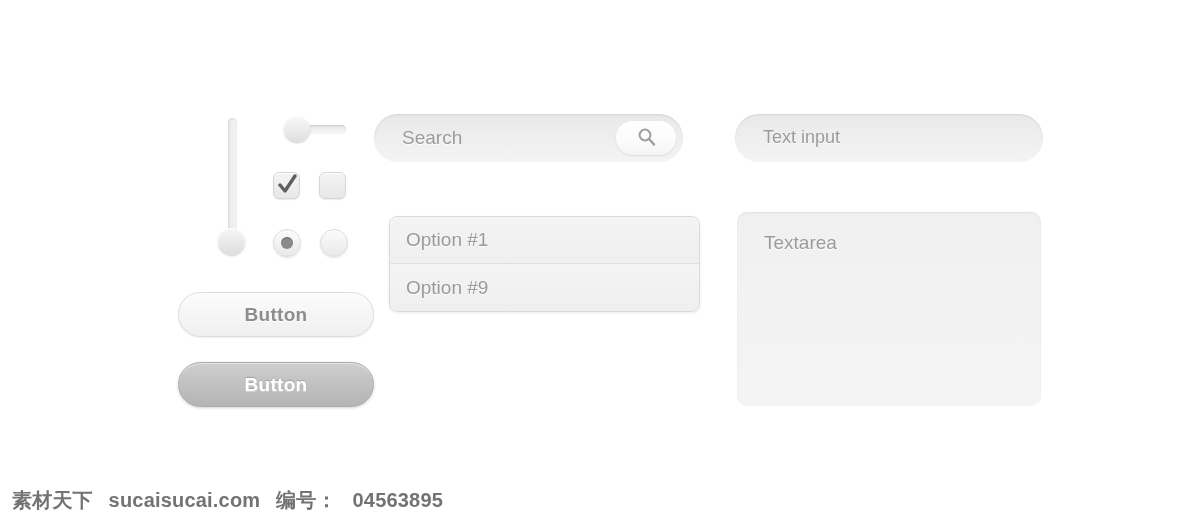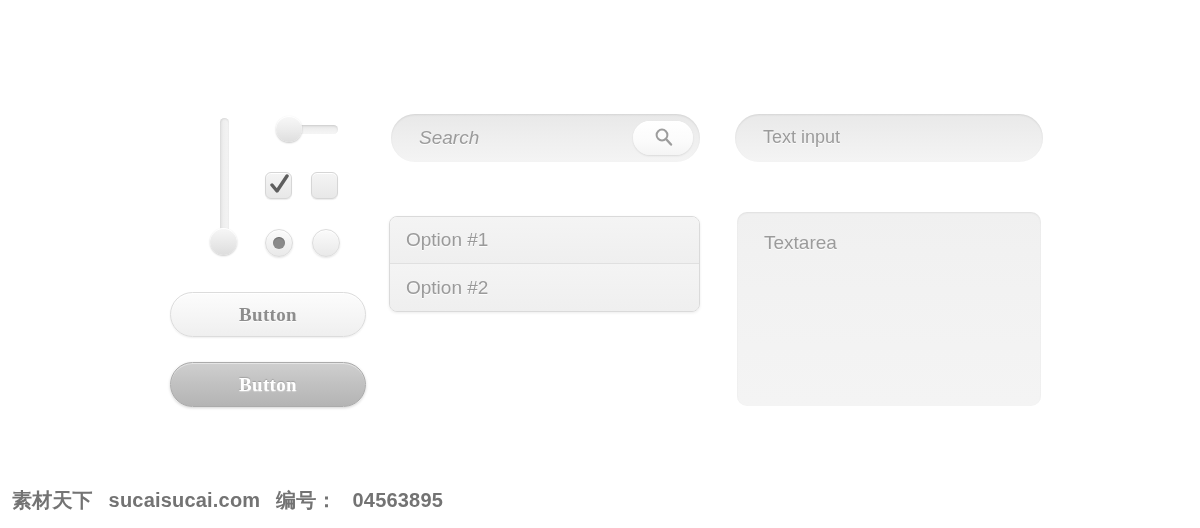--- a/index.html
+++ b/index.html
@@ -11,25 +11,24 @@
     width: 1200px;
     height: 528px;
     position: relative;
     font-family: "Liberation Sans", sans-serif;
     overflow: hidden;
   }
 
   
   #controls-column {
     position: absolute;
-    left: 4px;
+    left: 12px;
     top: 0;
     width: 390px;
     height: 440px;
-    font-family: Liberation Serif, serif;
   }
 
   
   #vertical-slider {
     position: absolute;
     left: 213px;
     top: 118px;
     width: 14px;
     height: 132px;
   }
@@ -160,29 +159,28 @@
     background: linear-gradient(to bottom, #cfcfcf 0%, #c2c2c2 45%, #b4b4b4 100%);
     border: 1px solid #ababab;
     color: #ffffff;
     text-shadow: 0 -1px 1px rgba(0,0,0,.18), 0 1px 1px rgba(255,255,255,.35);
     box-shadow: inset 0 1px 0 rgba(255,255,255,.45), 0 1px 3px rgba(0,0,0,.18);
   }
 
   
   #search-bar {
     position: absolute;
-    left: 391px;
+    left: 374px;
     top: 114px;
     width: 309px;
     height: 48px;
     border-radius: 24px;
     background: linear-gradient(to bottom, #e8e8e8 0%, #eeeeee 45%, #f4f4f4 100%);
     box-shadow: inset 0 1px 2px rgba(0,0,0,.09), 0 1px 0 rgba(255,255,255,.9);
     box-sizing: border-box;
-    font-style: italic;
   }
   #search-input-text {
     position: absolute;
     left: 28px;
     top: 13px;
     font-size: 19px;
     color: #9b9b9b;
     text-shadow: 0 1px 0 rgba(255,255,255,.85);
   }
   #search-button {
@@ -361,21 +359,21 @@
       </svg>
     </span>
   </div>
 </div>
 
 <div id="select-wrapper">
   <div class="select-option">
     <span>Option #1</span>
   </div>
   <div class="select-option">
-    <span>Option #2</span>
+    <span>Option #9</span>
   </div>
 </div>
 
 <div id="text-input">
   <span id="text-input-value" placeholder="Text input">Text input</span>
 </div>
 
 <div id="textarea">
   <span id="textarea-value" placeholder="Textarea">Textarea</span>
 </div>

